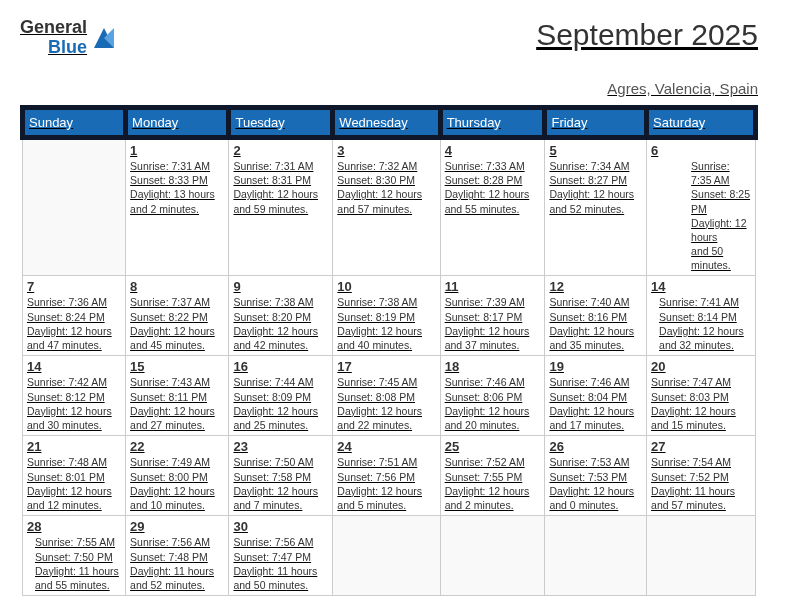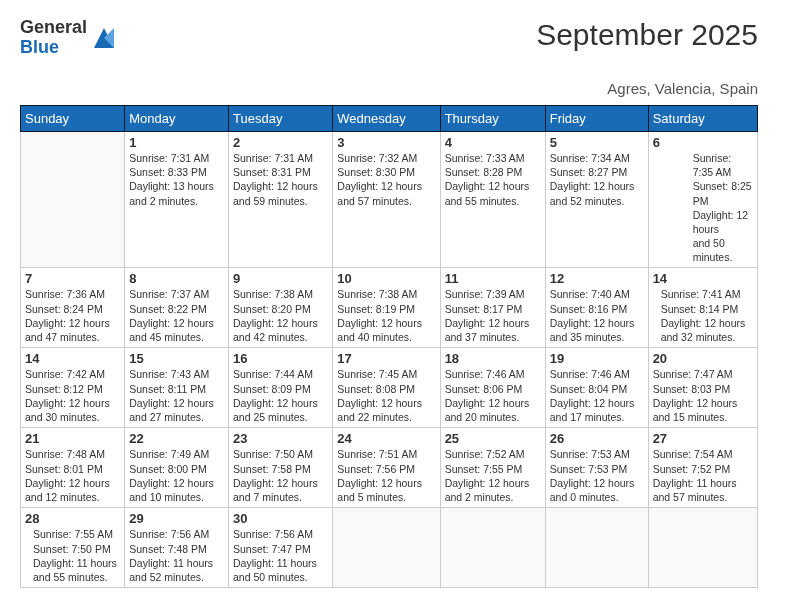--- a/index.html
+++ b/index.html
@@ -8,20 +8,21 @@
       background: #fff;
       width: 792px;
       height: 612px;
       overflow: hidden;
     }
     .page {
       width: 762px;
       min-height: 612px;
       background: #fff;
       padding: 18px 4px 10px 20px;
+      text-decoration: underline;
     }
     .header {
       display: flex;
       justify-content: space-between;
       align-items: flex-start;
       margin-bottom: 8px;
     }
     .logo {
       display: flex;
       align-items: center;
@@ -33,20 +34,21 @@
     }
     .logo-general {
       font-size: 18px;
       font-weight: bold;
       color: #333;
     }
     .logo-blue {
       font-size: 18px;
       font-weight: bold;
       color: #1a6bb5;
+      text-align: right;
     }
     .logo-icon {
       width: 28px;
       height: 28px;
       margin-left: 3px;
     }
     .title-block {
       text-align: right;
     }
     .main-title {
@@ -64,21 +66,21 @@
       border-collapse: collapse;
       font-size: 11px;
     }
     .calendar th {
       background: #1a6bb5;
       color: #fff;
       padding: 5px 4px;
       text-align: left;
       font-size: 13px;
       font-weight: normal;
-      border: 1px solid #0f172a;
+      border: 5px solid #0f172a;
     }
     .calendar td {
       border: 1px solid #ccc;
       vertical-align: top;
       padding: 3px 4px;
       width: 113px;
       height: 80px;
       color: #333;
     }
     .day-number {

